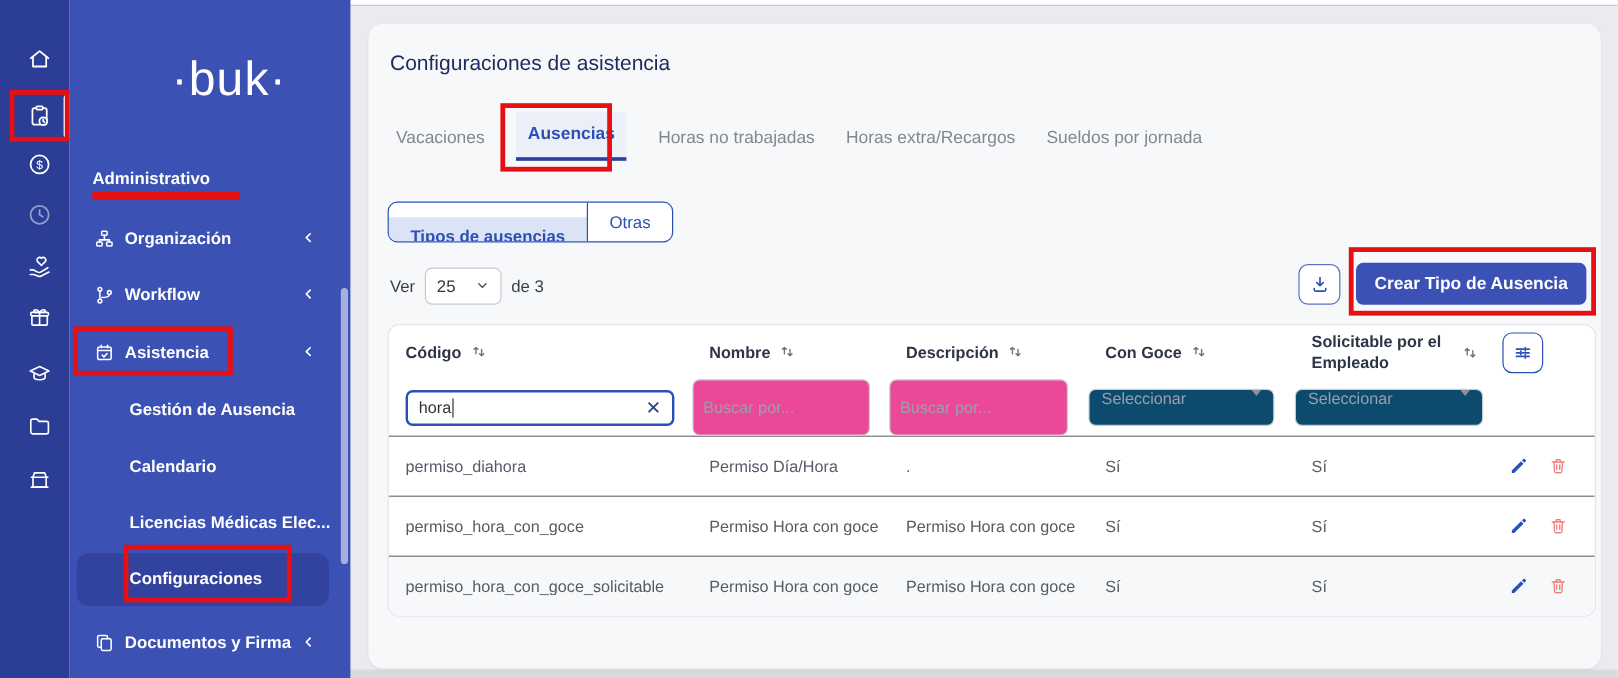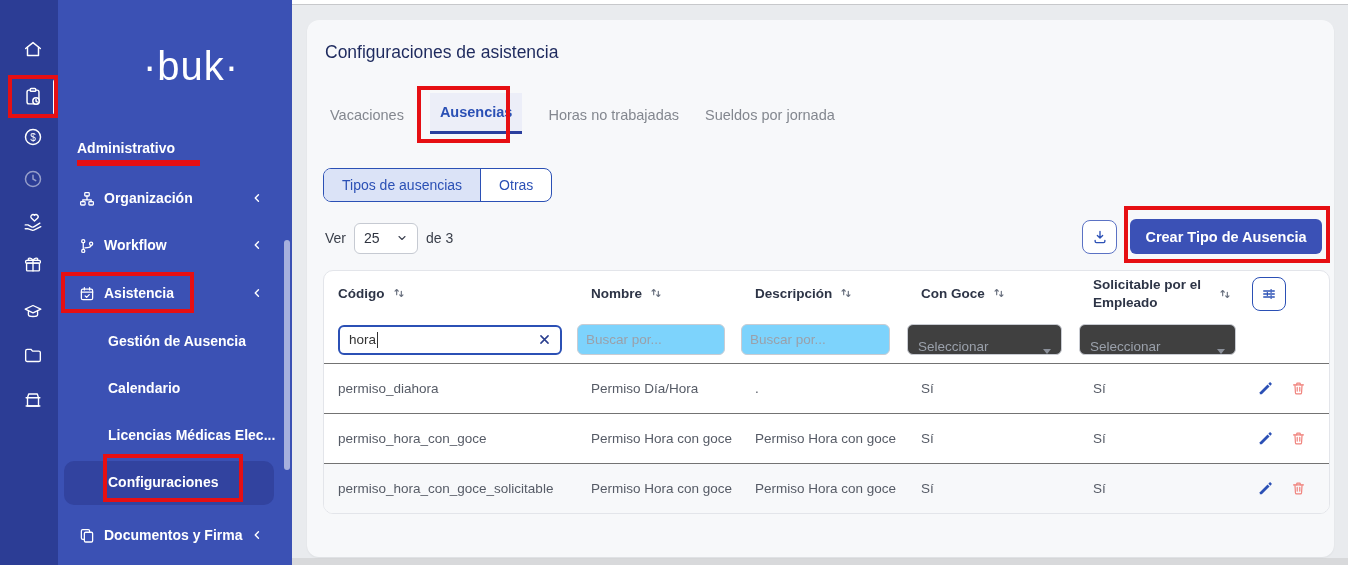--- a/index.html
+++ b/index.html
@@ -39,21 +39,21 @@
 
   
   #tabs{position:absolute;left:23px;top:72px;display:flex;gap:26px;align-items:flex-end;height:42px;}
   .tab{font-size:14.5px;color:#83878f;line-height:38px;cursor:pointer;white-space:nowrap;}
   .tab.active{color:#2b50b5;background:#eceef8;padding:0 10px;border-bottom:3px solid #2b3f9e;font-weight:600;}
 
   
   #segmented{position:absolute;left:16px;top:148px;display:flex;height:34px;border:1px solid #2b50b5;
              border-radius:8px;overflow:hidden;background:#ffffff;}
   .seg{font-size:14px;color:#2b50b5;line-height:32px;padding:0 18px;cursor:pointer;white-space:nowrap;}
-  .seg.active{background:#dbe3f7;font-weight:400;}
+  .seg.active{background:#dbe3f7;font-weight:700;margin-top:12px;}
   .seg + .seg{border-left:1px solid #2b50b5;}
 
   
   #ver-row{position:absolute;left:18px;top:202px;display:flex;align-items:center;height:32px;font-size:14px;color:#3a3f4a;}
   #pagesize{display:flex;align-items:center;justify-content:space-between;width:64px;height:31px;margin:0 8px;
             border:1px solid #c6cad2;border-radius:6px;background:#fff;padding:0 9px;cursor:pointer;color:#2f3440;}
   #pagesize svg{width:12px;height:12px;}
 
   
   #download-btn{position:absolute;left:775px;top:200px;width:35px;height:34px;border:1px solid #5b72c4;
@@ -70,30 +70,30 @@
   .th{padding-left:14px;font-size:13.5px;font-weight:700;color:#2d3446;display:flex;align-items:center;gap:7px;line-height:1.3;}
   .th .wrap{max-width:118px;}
   .sort{width:14px;height:14px;color:#6b7280;flex:0 0 auto;cursor:pointer;}
   .sort svg{width:14px;height:14px;}
   #colsettings-btn{position:absolute;left:928px;top:6px;width:34px;height:34px;border:1px solid #2b50b5;border-radius:8px;
         background:#fff;display:flex;align-items:center;justify-content:center;cursor:pointer;}
   #colsettings-btn svg{width:18px;height:18px;color:#2b50b5;}
   #tfilter{height:47px;}
   .fcell{padding-left:14px;}
   .fcell.nopad{padding-left:0;}
-  .finput{height:31px;border:1px solid #c9ccd3;border-radius:6px;background:#7dd3fc;font-size:13.5px;
+  .finput{height:47px;border:1px solid #c9ccd3;border-radius:6px;background:#ec4899;font-size:13.5px;
           font-family:"Liberation Sans",sans-serif;color:#333;padding:0 8px;width:100%;}
   .finput::placeholder{color:#9aa0aa;}
   #codigo-filter{display:flex;align-items:center;height:30px;width:224px;border:2px solid #2b50b5;border-radius:6px;
           background:#fff;padding:0 9px;font-size:13.5px;color:#333;}
   #codigo-filter .cursor{width:1px;height:16px;background:#333;margin-left:1px;}
   #codigo-filter .spacer{flex:1;}
   #codigo-filter svg{width:13px;height:13px;color:#2b3f8f;cursor:pointer;}
-  .fselect{display:flex;align-items:flex-end;justify-content:space-between;height:31px;border:1px solid #c9ccd3;
-          border-radius:6px;background:#404040;padding:0 10px;font-size:13.5px;color:#9aa0aa;cursor:pointer;}
+  .fselect{display:flex;align-items:flex-start;justify-content:space-between;height:31px;border:1px solid #c9ccd3;
+          border-radius:6px;background:#0c4a6e;padding:0 10px;font-size:13.5px;color:#9aa0aa;cursor:pointer;}
   .caret{width:0;height:0;border-left:4.5px solid transparent;border-right:4.5px solid transparent;border-top:5.5px solid #8b909a;}
   .trow{height:50px;border-top:1px solid #737373;font-size:13.5px;color:#565b66;}
   .trow.alt{background:#f7f8fa;}
   .td{padding-left:14px;white-space:nowrap;overflow:hidden;}
   .td-actions{display:flex;justify-content:flex-end;align-items:center;gap:16px;padding-right:22px;}
   .act{width:17px;height:17px;cursor:pointer;}
   .act svg{width:17px;height:17px;}
   .pencil{color:#2b50b5;}
   .trash{color:#f0837d;}
 
@@ -240,20 +240,21 @@
 <div id="topstrip"></div>
 <div id="bottomstrip"></div>
 
 <div id="card">
   <div id="page-title">Configuraciones de asistencia</div>
 
   <div id="tabs">
     <div class="tab">Vacaciones</div>
     <div class="tab active">Ausencias</div>
     <div class="tab">Horas no trabajadas</div>
+    <div class="tab">Horas extra/Recargos</div>
     <div class="tab">Sueldos por jornada</div>
   </div>
 
   <div id="segmented">
     <div class="seg active">Tipos de ausencias</div>
     <div class="seg">Otras</div>
   </div>
 
   <div id="ver-row">
     <span>Ver</span>

